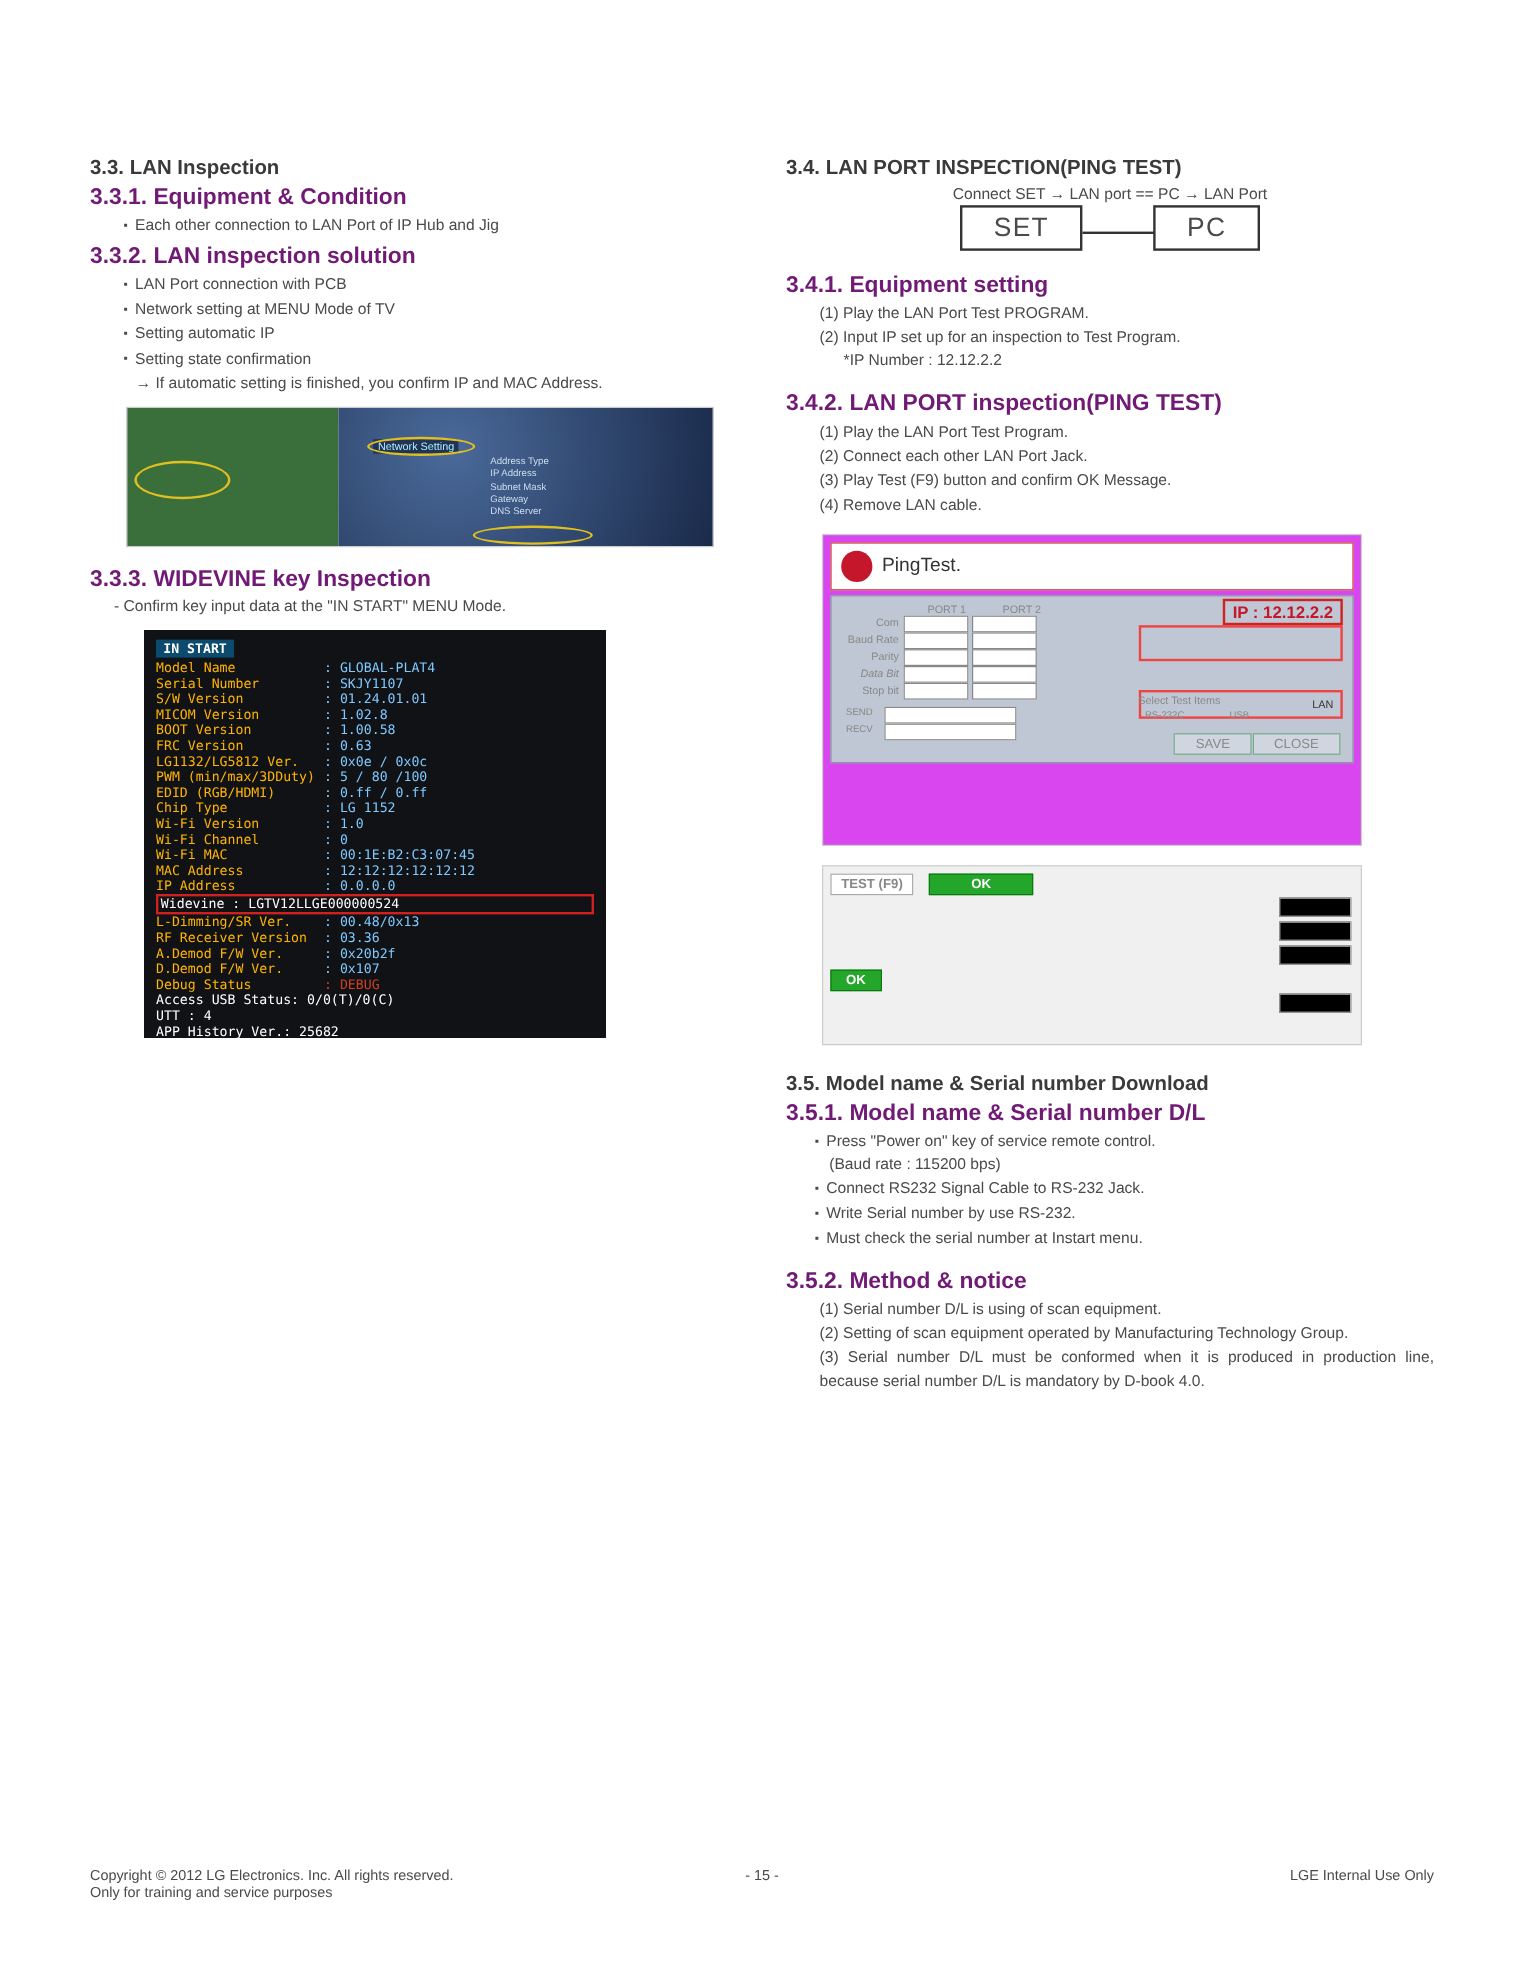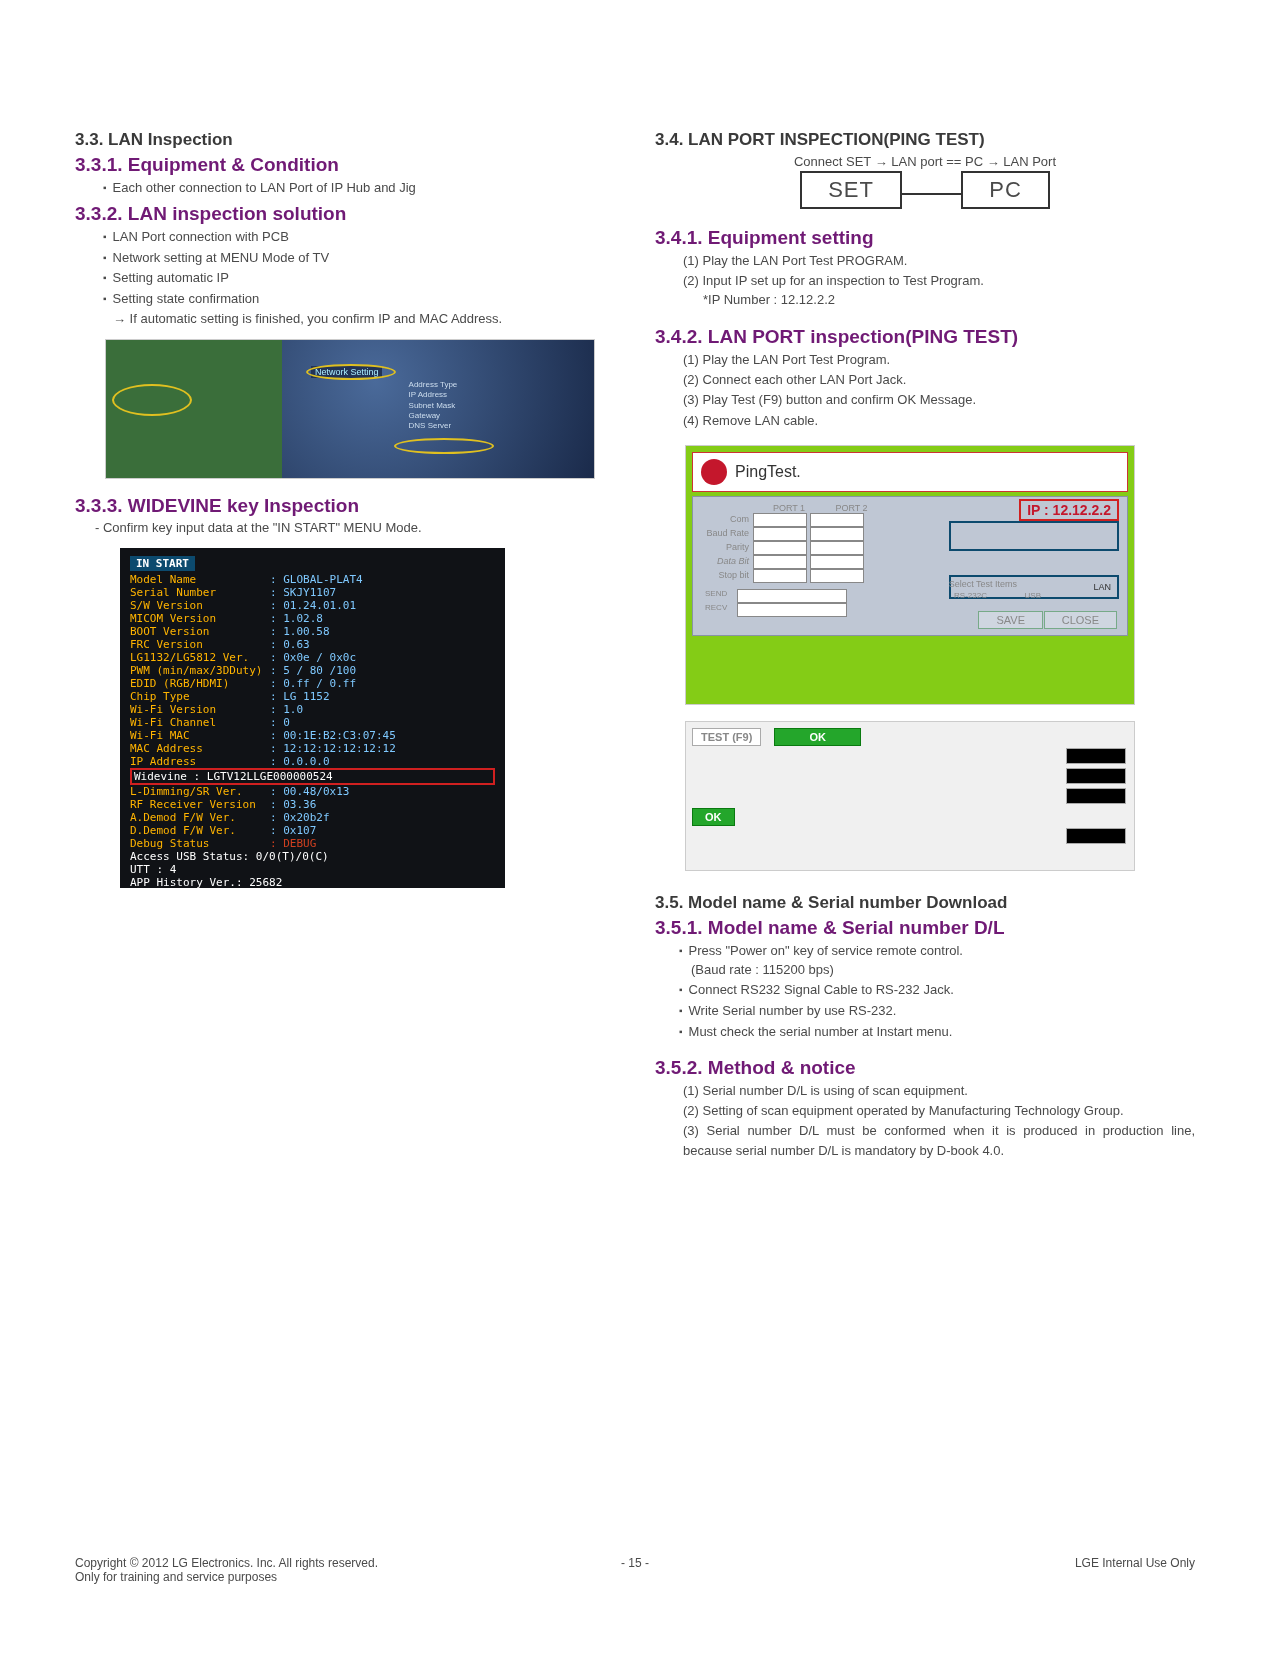--- a/index.html
+++ b/index.html
@@ -33,38 +33,38 @@
     background: #f6f6f6;
     display: flex;
     align-items: center;
     justify-content: center;
     color: #888;
     font-size: 11px;
     position: relative;
     overflow: hidden;
   }
   .fig-hub { height: 130px; }
-  .fig-jig { height: 140px; }
+  .fig-jig { height: 117px; }
   .fig-instart { height: 340px; background:#101216; color:#ffb400; font-family: monospace; font-size: 11px; padding: 8px 10px; display:block; border:none; margin-left:45px; margin-right:110px;}
   .fig-instart .row { white-space: nowrap; }
   .fig-instart .lbl { color:#ffb400; display:inline-block; min-width:140px;}
   .fig-instart .val { color:#7fc9ff; }
   .fig-instart .title { background:#0c4a6e; color:#fff; padding:1px 6px; display:inline-block; font-weight:bold; margin-bottom:2px;}
   .fig-instart .hl { border:2px solid #d02020; padding:0 2px; }
 
   .conn-diagram { text-align:center; margin: 4px 0 18px 0; font-size:13px; }
   .box { display:inline-block; border:2px solid #333; padding: 4px 26px; font-size: 22px; letter-spacing: 1px; }
   .line { display:inline-block; width: 60px; border-top:2px solid #333; vertical-align: middle; margin: 0 -4px; }
 
-  .fig-pingtest { height:260px; display:block; padding:6px; background:#84cc16;}
+  .fig-pingtest { height:260px; display:block; padding:6px; background:#d946ef;}
   .fig-pingtest .logo { background:#fff; height:40px; border:1px solid #c33; display:flex; align-items:center; gap:8px; padding:4px 8px; margin-bottom:4px;}
   .fig-pingtest .lgcircle { width:26px; height:26px; border-radius:50%; background:#c4172c; position:relative;}
   .fig-pingtest .panel { background:#bfc7d4; height:140px; position:relative; border:1px solid #8893a4; padding:6px;}
   .fig-pingtest .ipbox { position:absolute; right:8px; top:2px; border:2px solid #d02020; padding:1px 6px; font-weight:bold; color:#c4172c; font-size:14px;}
-  .fig-pingtest .hl2 { position:absolute; border:2px solid #0c4a6e; }
+  .fig-pingtest .hl2 { position:absolute; border:2px solid #ef4444; }
   .fig-pingtest .btn { position:absolute; bottom:6px; background:#cfd6e0; border:1px solid #7a8; padding:2px 17px; font-size:11px;}
   .fig-pingtest .fld { display:inline-block; border:1px solid #888; background:#fff; height:14px; font-size:9px; vertical-align:middle;}
 
   .fig-ok { height:150px; background:#f0f0f0; display:block; padding:6px; margin-top:8px;}
   .fig-ok .hdr { background:#fff; border:1px solid #aaa; padding:2px 8px; display:inline-block; font-weight:bold;}
   .fig-ok .okbar { display:inline-block; background:#24a62b; color:#fff; font-weight:bold; padding:2px 34px; border:1px solid #0a7a10; margin-left:10px;}
   .fig-ok .blk { background:#000; height:16px; width:60px; display:inline-block; border:1px solid #aaa; margin:2px; float:right; clear:right;}
   .fig-ok .okbox { background:#24a62b; color:#fff; font-weight:bold; padding:2px 12px; display:inline-block; margin-top:22px; border:1px solid #0a7a10;}
 
   .footer {

